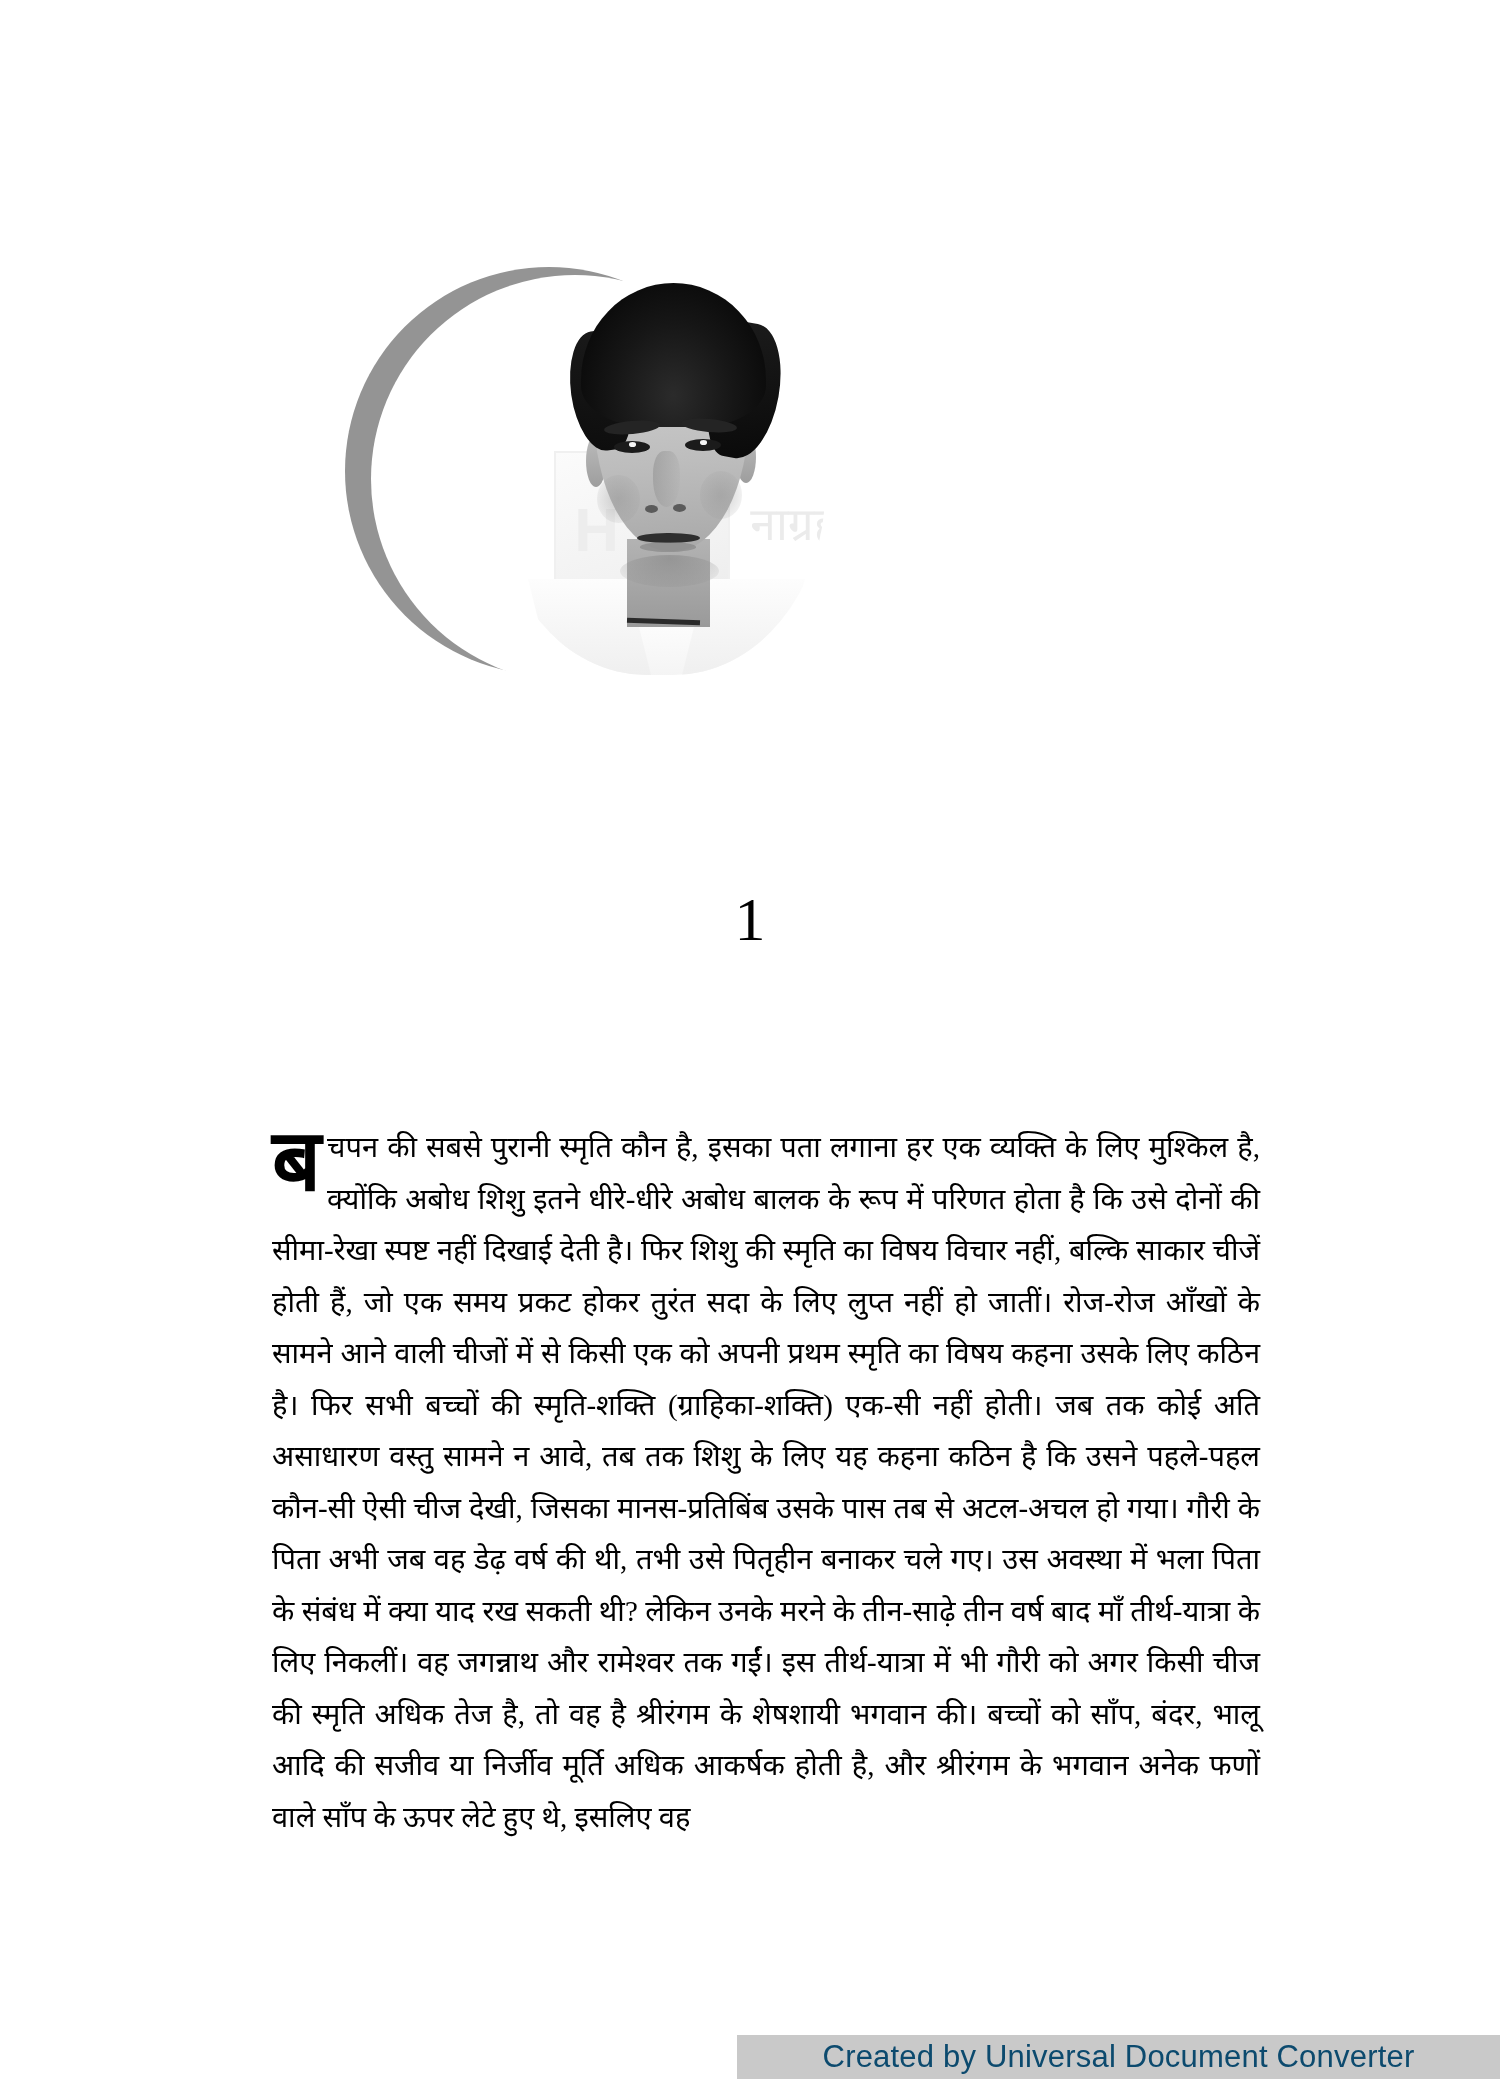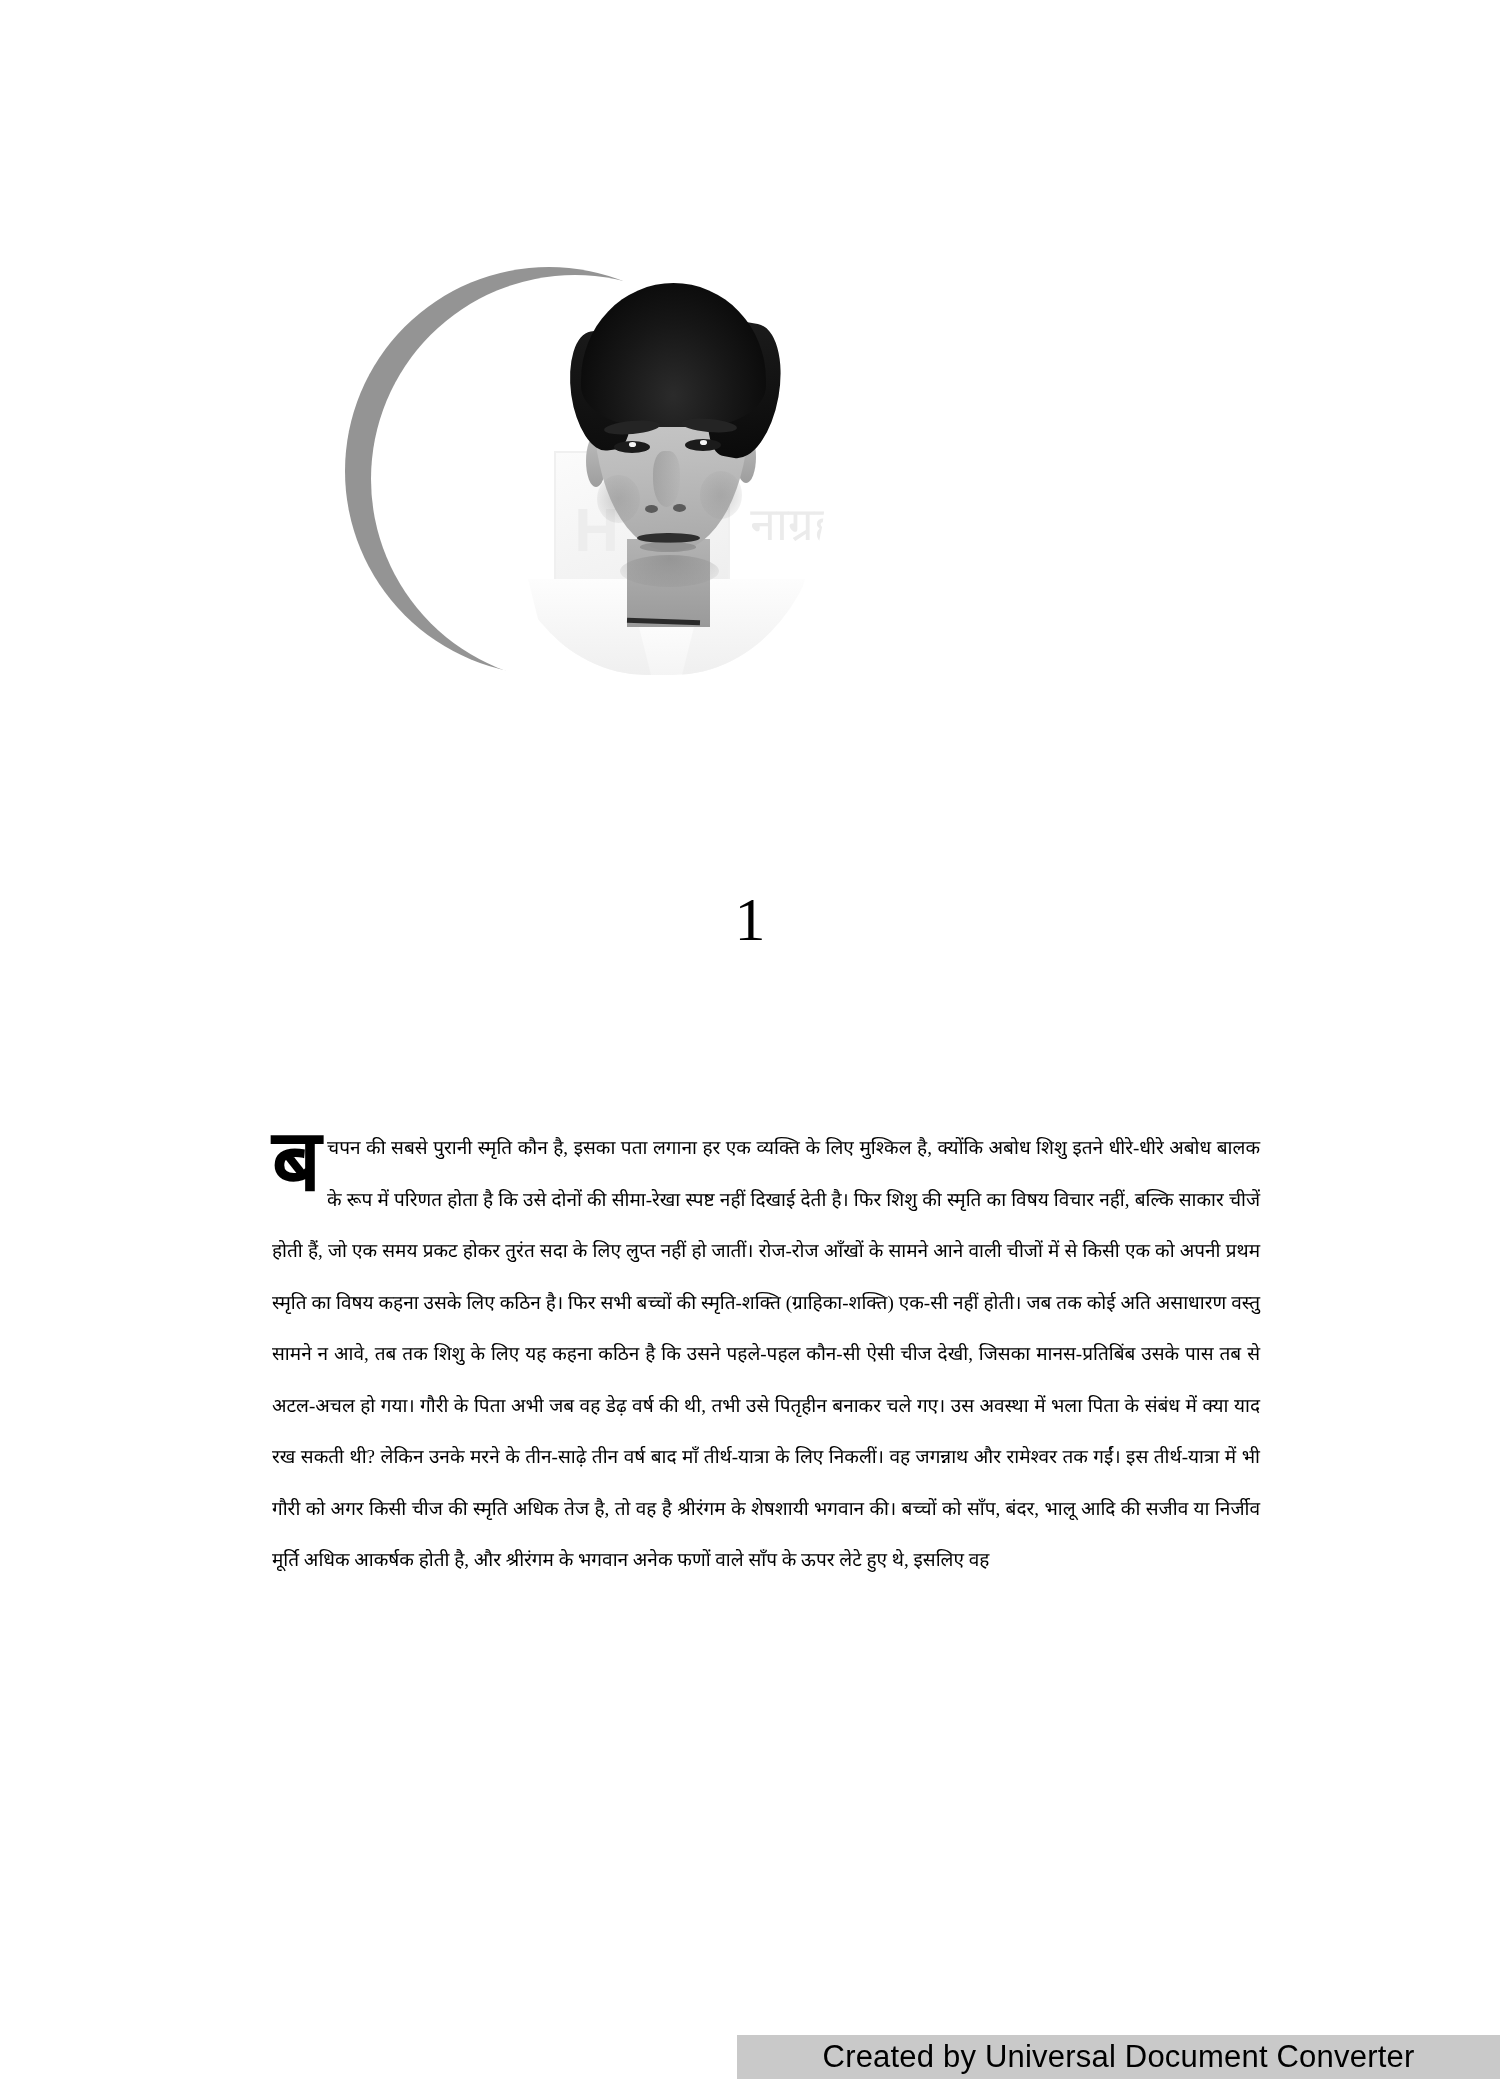--- a/index.html
+++ b/index.html
@@ -290,21 +290,21 @@
     float: left;
     font-family: "Liberation Serif", serif;
     font-size: 86px;
     font-weight: 700;
     line-height: 0.82;
     margin: 4px 6px 0 0;
     color: #000000;
   }
   .para {
     font-family: "Liberation Serif", serif;
-    font-size: 19px;
+    font-size: 29px;
     line-height: 51.5px;
     color: #000000;
     text-align: justify;
     text-justify: inter-word;
     margin: 0;
   }
 
   
   .watermark {
     position: absolute;
@@ -313,21 +313,21 @@
     width: 763px;
     height: 44px;
     background: #c9c9c9;
     display: flex;
     align-items: center;
     justify-content: center;
   }
   .watermark span {
     font-family: "Liberation Sans", sans-serif;
     font-size: 31px;
-    color: #000000;
+    color: #0c4a6e;
     white-space: nowrap;
     letter-spacing: .2px;
     text-align: center;
   }
 </style>
 </head>
 <body>
 
 <div class="page">
 

